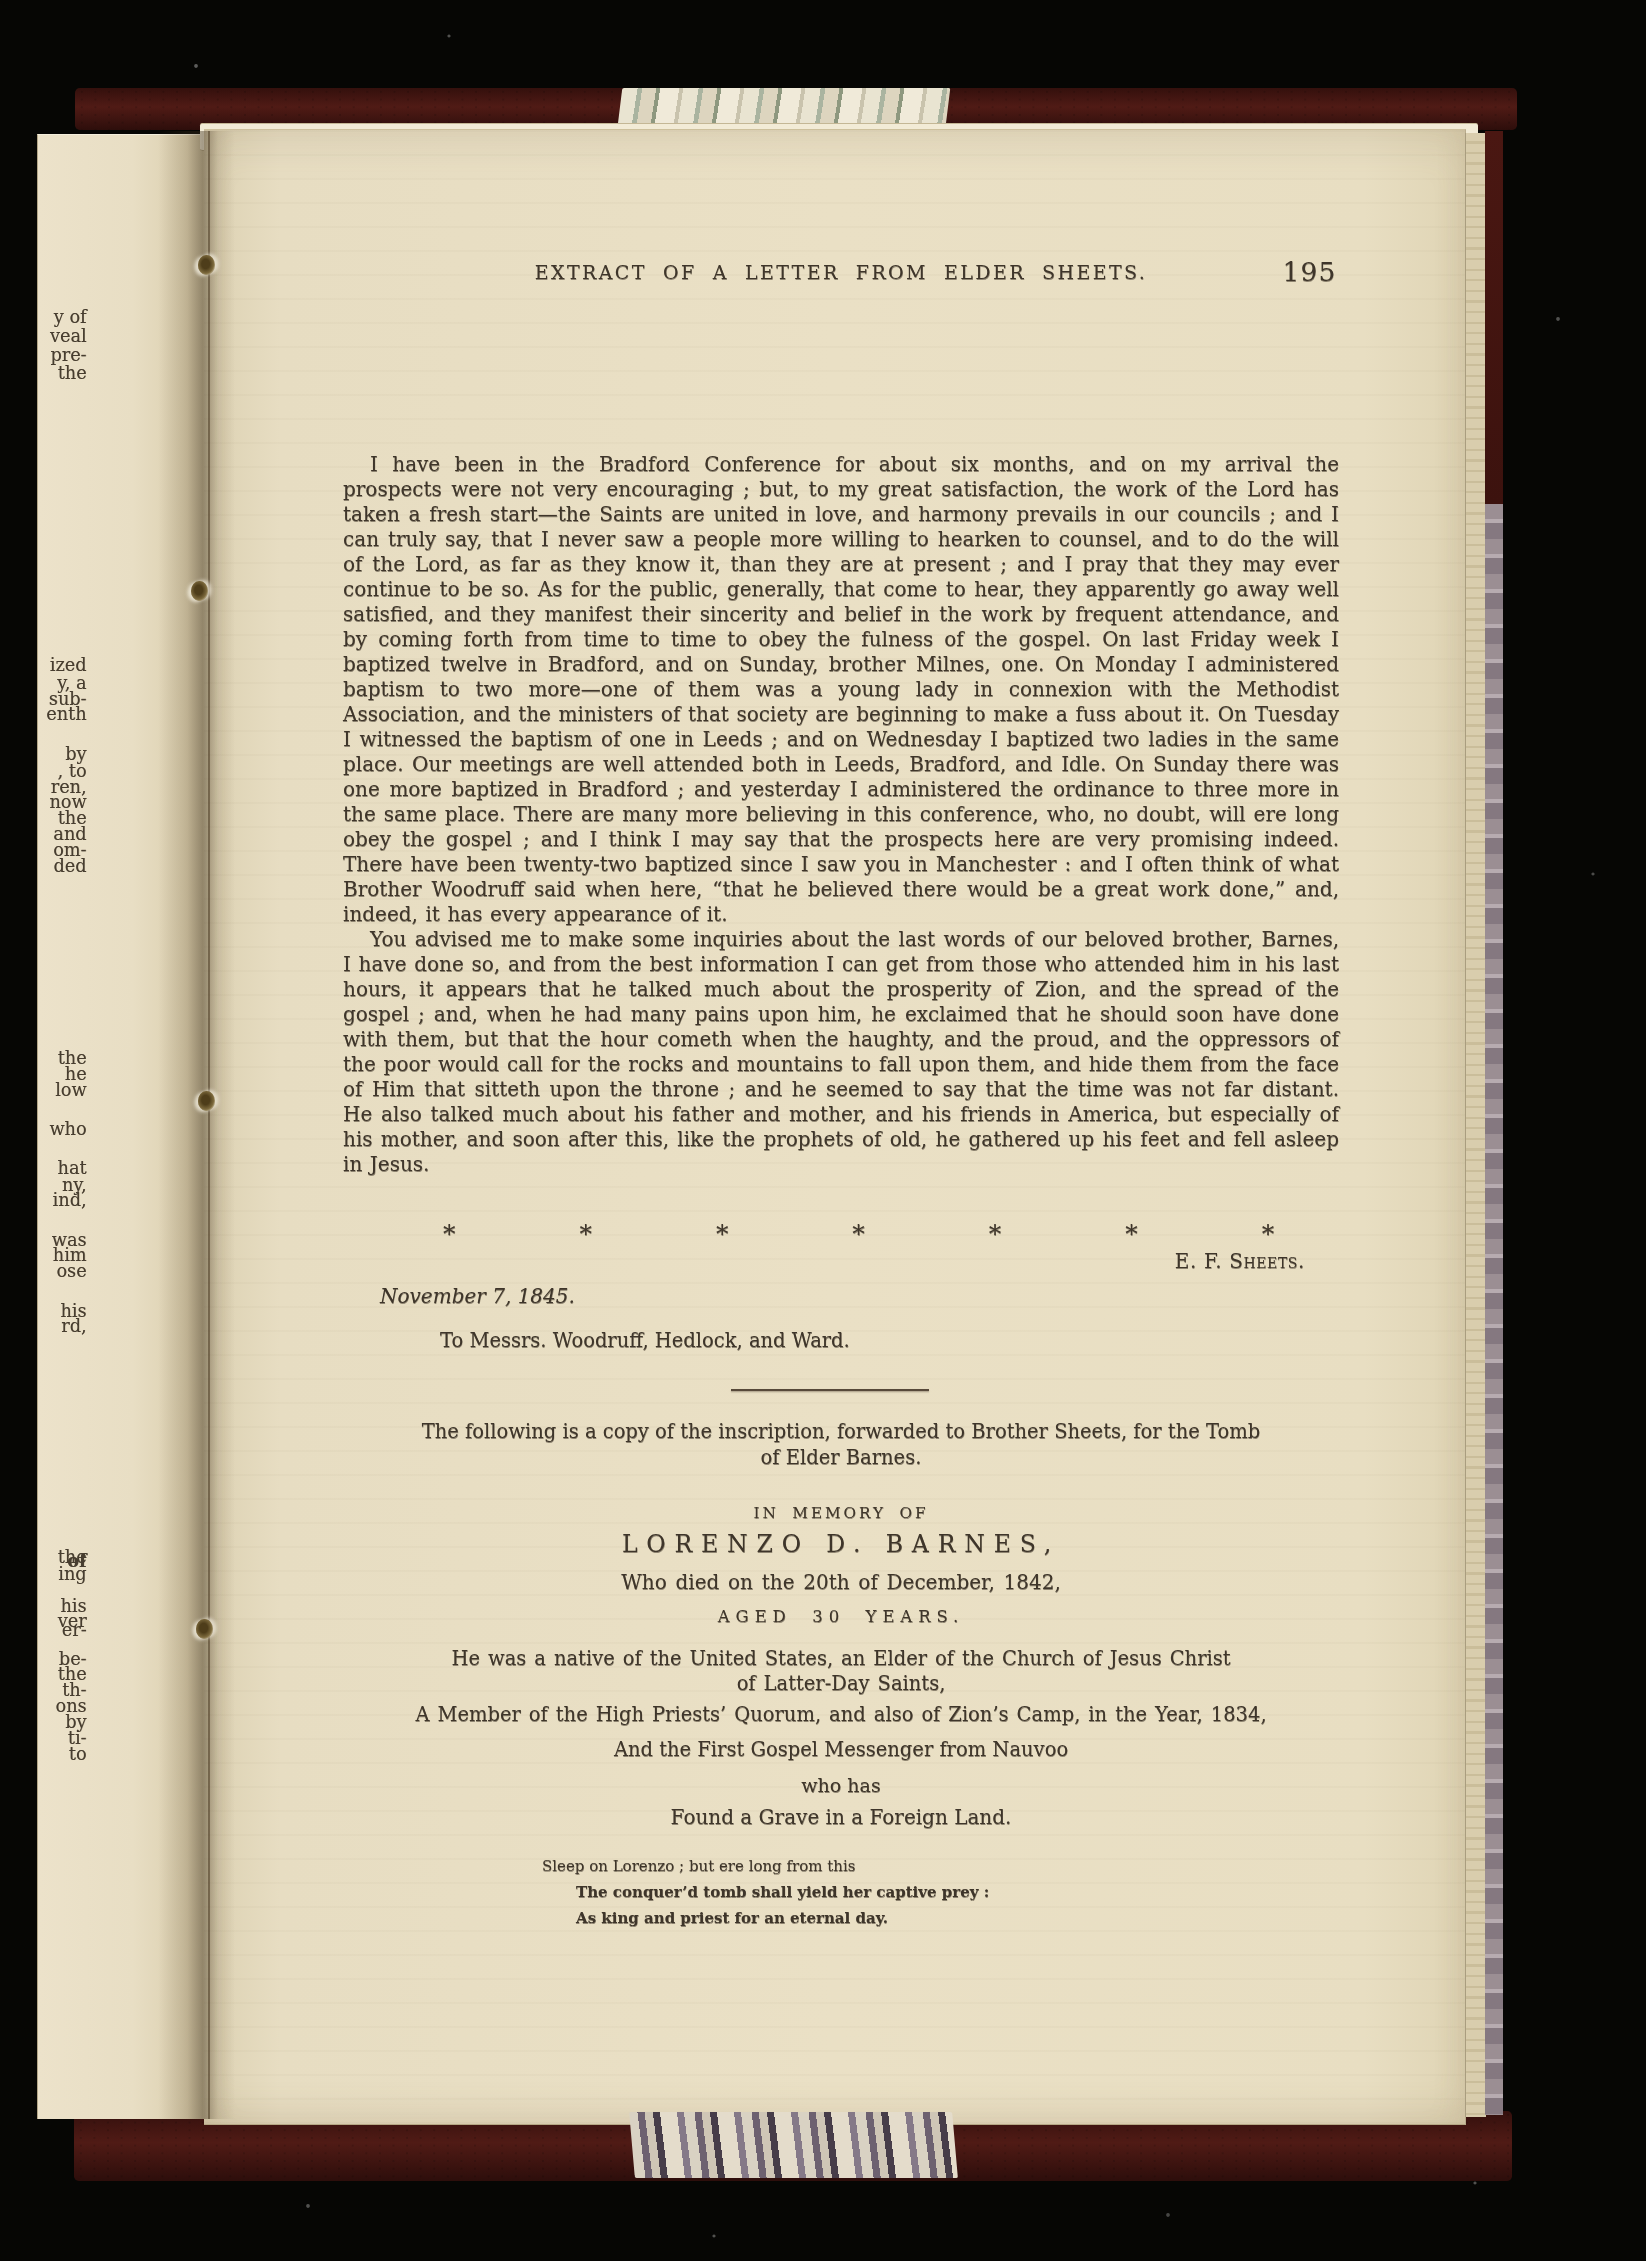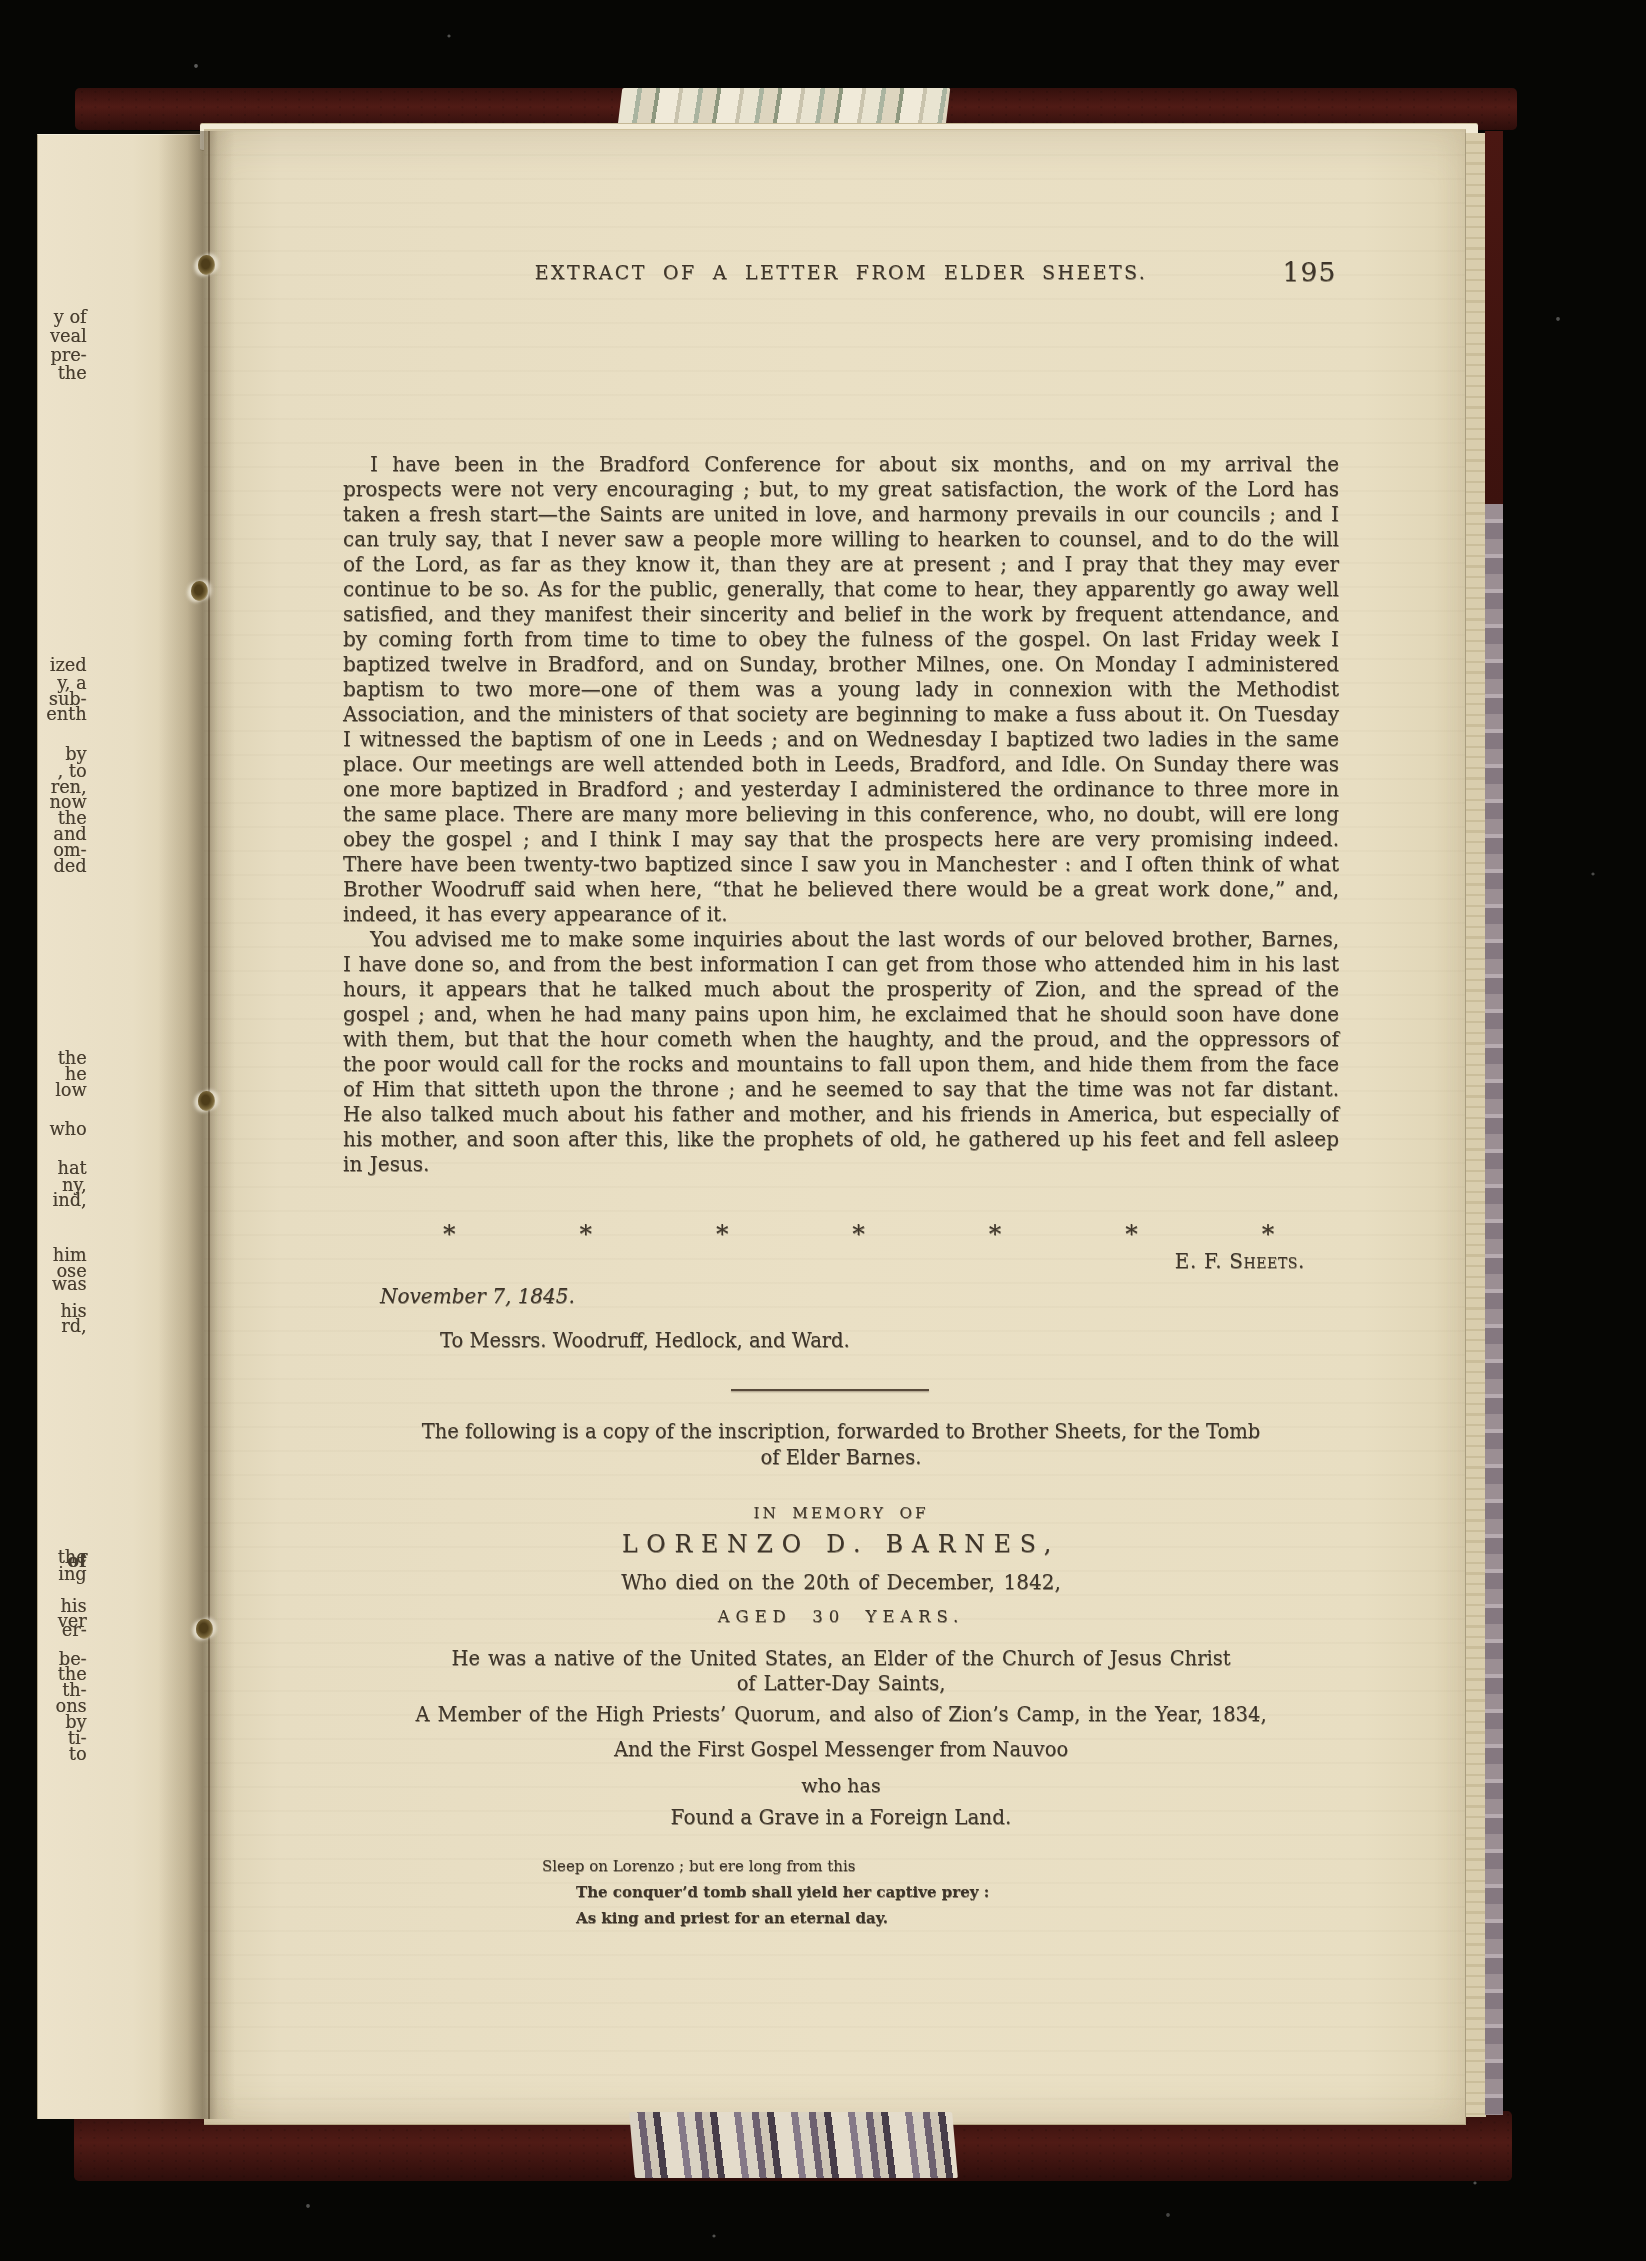--- a/index.html
+++ b/index.html
@@ -122,21 +122,21 @@
         <div class="frag" style="top: 699px;">and</div>
         <div class="frag" style="top: 715px;">om-</div>
         <div class="frag" style="top: 731px;">ded</div>
         <div class="frag" style="top: 923px;">the</div>
         <div class="frag" style="top: 939px;">he</div>
         <div class="frag" style="top: 955px;">low</div>
         <div class="frag" style="top: 994px;">who</div>
         <div class="frag" style="top: 1033px;">hat</div>
         <div class="frag" style="top: 1050px;">ny,</div>
         <div class="frag" style="top: 1065px;">ind,</div>
-        <div class="frag" style="top: 1105px; margin-top: 44px;">was</div>
+        <div class="frag" style="top: 1105px;">was</div>
         <div class="frag" style="top: 1120px;">him</div>
         <div class="frag" style="top: 1136px;">ose</div>
         <div class="frag" style="top: 1176px;">his</div>
         <div class="frag" style="top: 1191px;">rd,</div>
         <div class="frag" style="top: 1425px; font-weight: bold;">of</div>
         <div class="frag" style="top: 1422px;">the</div>
         <div class="frag" style="top: 1439px;">ing</div>
         <div class="frag" style="top: 1455px; margin-top: 40px;">er-</div>
         <div class="frag" style="top: 1471px;">his</div>
         <div class="frag" style="top: 1486px;">ver</div>

